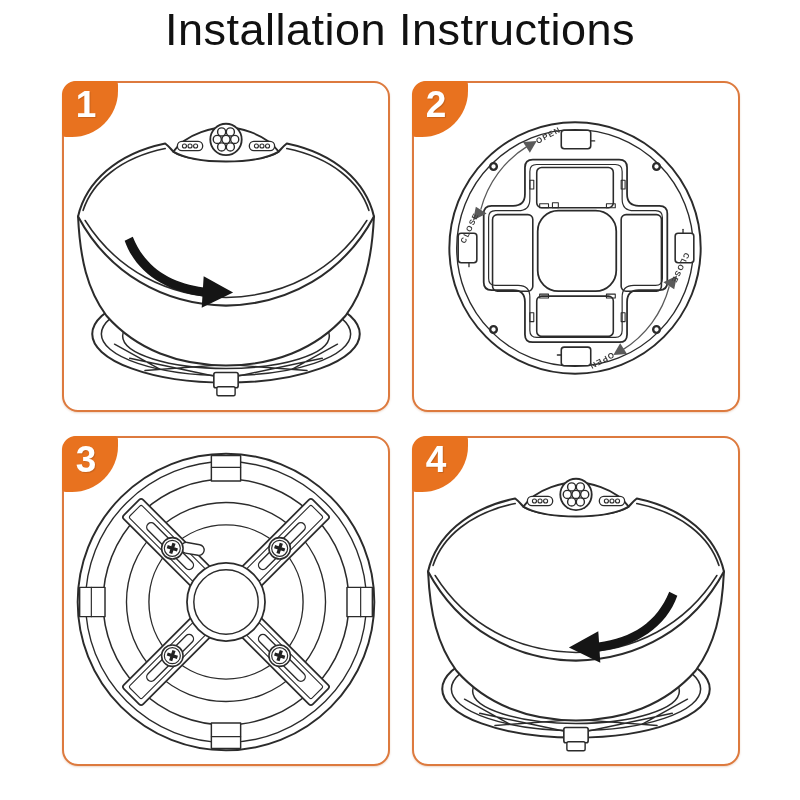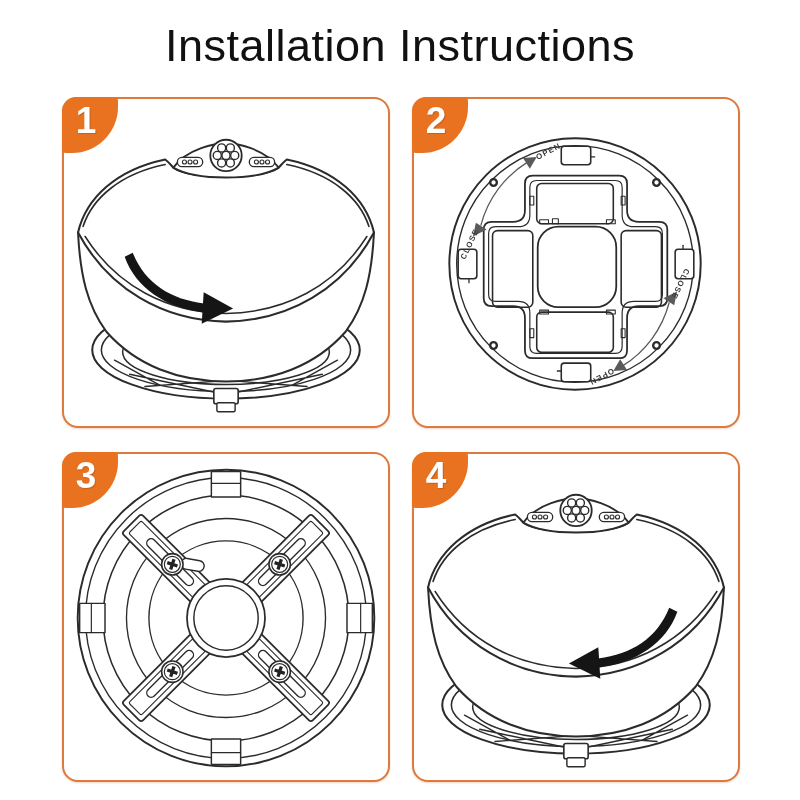--- a/index.html
+++ b/index.html
@@ -12,21 +12,21 @@
     --badge_text:#FFFFFF;
   }
   *{margin:0;padding:0;box-sizing:border-box}
   html,body{width:800px;height:800px;background:#ffffff;overflow:hidden;
     font-family:"Liberation Sans", sans-serif;}
   .page-title{
     text-align:center;
     font-size:45px;
     font-weight:400;
     color:var(--title);
-    margin-top:20px;
+    margin-top:4px;
     letter-spacing:0.5px;
   }
   .grid{
     margin:25px 60px 0 62px;
     display:grid;
     grid-template-columns:328px 328px;
     grid-template-rows:331px 330px;
     column-gap:22px;
     row-gap:24px;
   }

